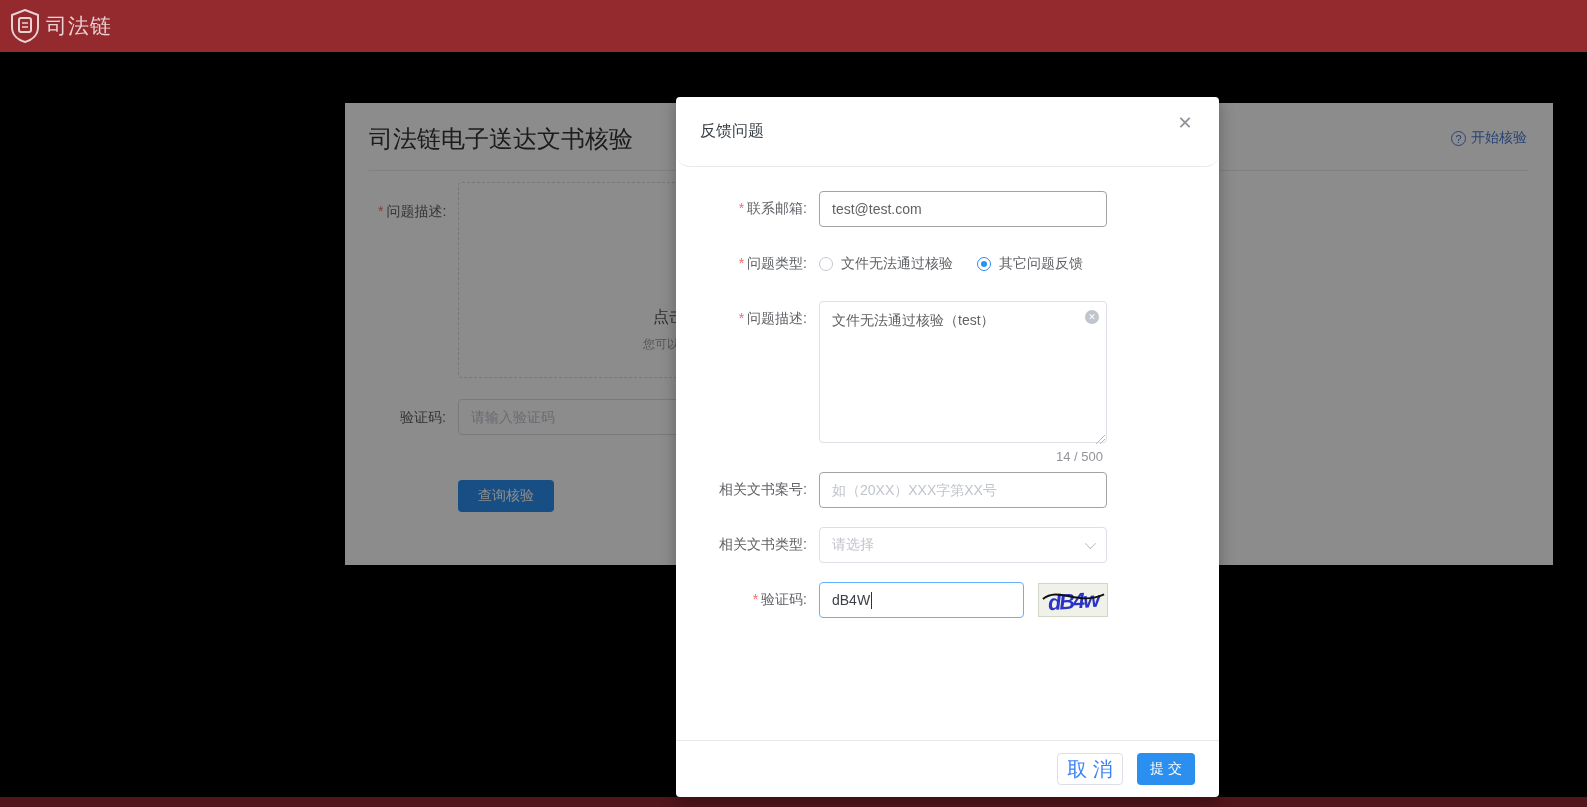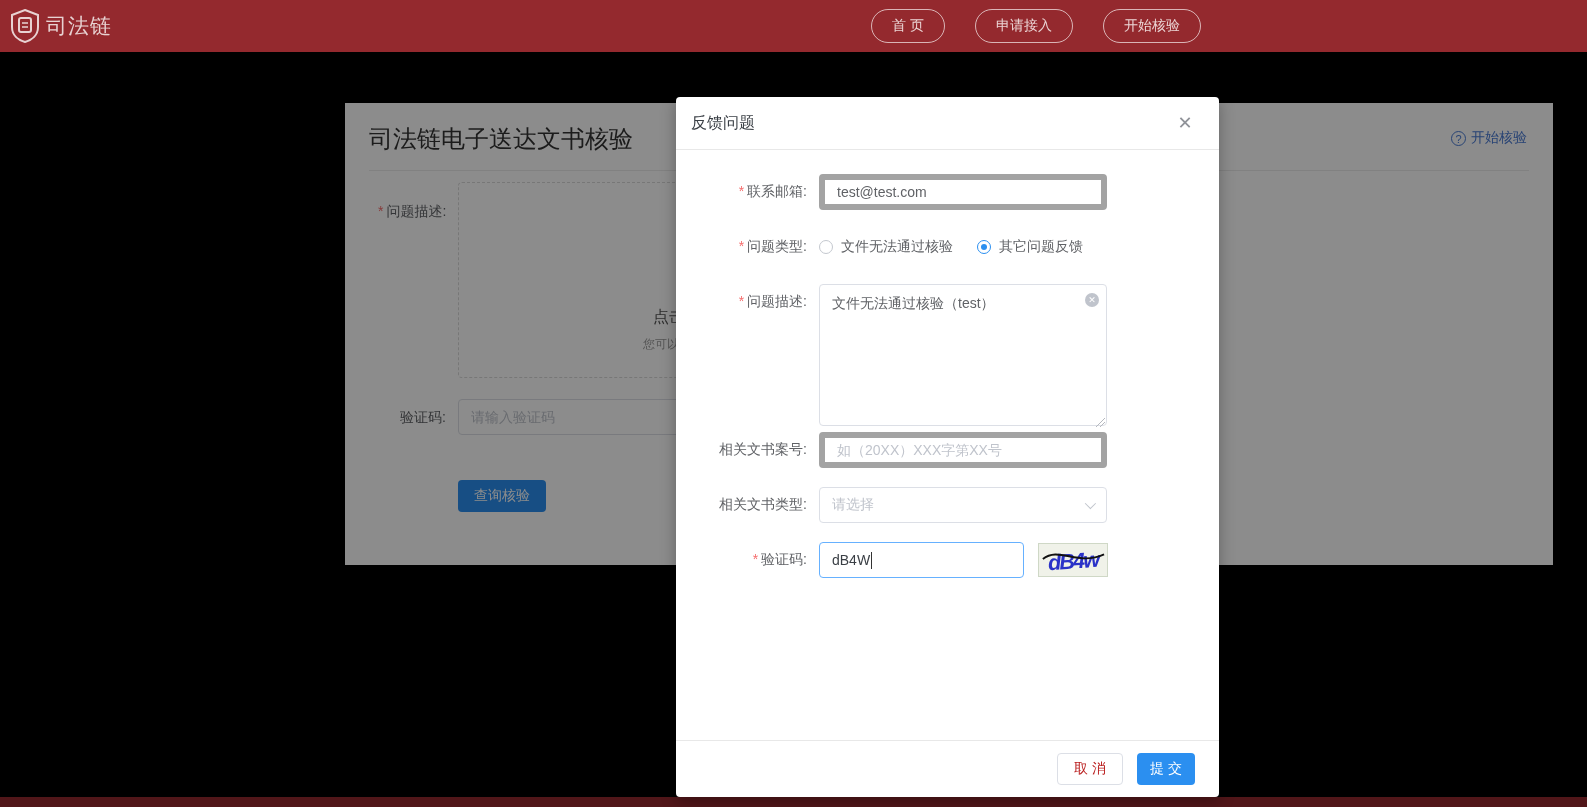--- a/index.html
+++ b/index.html
@@ -19,36 +19,36 @@
   .card-divider { position:absolute; left:24px; right:24px; top:67px; height:1px; background:#ececec; }
   .faq-link { position:absolute; right:26px; top:26px; color:#4a7bd4; font-size:14px; display:flex; align-items:center; gap:5px; cursor:pointer; }
   .faq-icon { width:15px; height:15px; border:1px solid #4a7bd4; border-radius:50%; font-size:11px; line-height:14px; text-align:center; display:inline-block; }
   .bg-label { position:absolute; font-size:14px; color:#606266; }
   .req { color:#f56c6c; margin-right:3px; }
   .upload-zone { position:absolute; left:113px; top:79px; width:438px; height:196px; border:1px dashed #d9d9d9; border-radius:4px; }
   .uz-main { position:absolute; left:0; right:-160px; top:124px; text-align:center; font-size:16px; color:#555; white-space:nowrap; }
   .uz-sub { position:absolute; left:0; right:-160px; top:153px; text-align:center; font-size:12px; color:#999; white-space:nowrap; }
   .bg-captcha-input { position:absolute; left:113px; top:296px; width:300px; height:36px; border:1px solid #dcdfe6; border-radius:4px; background:#fff; font-size:14px; color:#606266; padding:0 12px; }
   .bg-captcha-input::placeholder { color:#c0c4cc; }
-  .bg-query-btn { position:absolute; left:113px; top:377px; width:88px; height:32px; background:#2b8ff0; color:#fff; border:none; border-radius:4px; font-size:14px; cursor:pointer; }
+  .bg-query-btn { position:absolute; left:113px; top:377px; width:96px; height:32px; background:#2b8ff0; color:#fff; border:none; border-radius:4px; font-size:14px; cursor:pointer; }
 
   .page-footer-bar { position:absolute; left:0; top:797px; width:1587px; height:10px; background:#94292e; }
 
   
   .overlay { position:absolute; left:0; top:52px; width:1587px; height:755px; background:rgba(0,0,0,0.45); z-index:40; }
 
   
   .modal { position:absolute; left:676px; top:97px; width:543px; height:700px; background:#fff; border-radius:4px; box-shadow:0 4px 16px rgba(0,0,0,.3); z-index:50; }
-  .modal-header { position:relative; height:53px; padding:0 15px; display:flex; align-items:center; border-bottom:1px solid #e8e8e8; }
+  .modal-header { position:relative; height:70px; padding:0 24px; display:flex; align-items:center; border-bottom:1px solid #e8e8e8;border-radius:14px; }
   .modal-title { font-size:16px; color:#3a3f45; }
   .modal-close { position:absolute; right:22px; top:14px; width:24px; height:24px; font-size:18px; color:#909399; text-align:center; line-height:24px; cursor:pointer; }
   .modal-body { padding:24px 24px 0 24px; }
   .frow { display:flex; align-items:center; margin-bottom:19px; }
   .flabel { width:107px; min-width:107px; text-align:right; margin-right:12px; font-size:14px; color:#606266; }
-  .tinput { width:288px; height:36px; border:6px solid #a3a3a3; border-radius:4px; padding:0 12px; font-size:14px; color:#606266; background:#fff; }
+  .tinput { width:288px; height:36px; border:1px solid #a3a3a3; border-radius:4px; padding:0 12px; font-size:14px; color:#606266; background:#fff; }
   .tinput::placeholder { color:#c0c4cc; }
   .radio-group { display:flex; align-items:center; gap:24px; height:36px; }
   .radio { display:flex; align-items:center; gap:8px; font-size:14px; color:#606266; cursor:pointer; }
   .rdot { width:14px; height:14px; border:1px solid #c4c8cf; border-radius:50%; background:#fff; position:relative; }
   .radio.checked .rdot { border-color:#2b8ff0; }
   .radio.checked .rdot::after { content:""; position:absolute; left:3px; top:3px; width:6px; height:6px; border-radius:50%; background:#2b8ff0; }
   .frow.top { align-items:flex-start; margin-bottom:2px; }
   .frow.top .flabel { padding-top:9px; }
   .ta-wrap { position:relative; }
   .ta { width:288px; height:142px; border:1px solid #dcdfe6; border-radius:4px; padding:8px 26px 8px 12px; font-size:14px; color:#606266; resize:none; font-family:"Liberation Sans","DejaVu Sans",sans-serif; line-height:20px; }
@@ -58,39 +58,34 @@
   .counter-row { display:flex; margin-bottom:8px; }
   .counter-spacer { width:115px; min-width:115px; }
   .counter { width:288px; text-align:right; font-size:13px; color:#909399; }
   .upload-btn { height:33px; padding:0 15px; border:1px solid #dcdfe6; border-radius:4px; background:#fff; font-size:14px; color:#606266; display:flex; align-items:center; gap:7px; cursor:pointer; }
   .sel { position:relative; width:288px; height:36px; border:1px solid #dcdfe6; border-radius:4px; background:#fff; display:flex; align-items:center; padding:8px 12px; font-size:14px; color:#c0c4cc; cursor:pointer; }
   .sel-arrow { position:absolute; right:13px; top:13px; width:8px; height:8px; border-right:1.5px solid #c0c4cc; border-bottom:1.5px solid #c0c4cc; transform:rotate(45deg) translateY(-2px); }
   .cap-input { width:205px; height:36px; border:1px solid #66b1ff; border-radius:4px; padding:0 12px; font-size:14px; color:#3a3f45; display:flex; align-items:center; background:#fff; }
   .caret { display:inline-block; width:1px; height:17px; background:#333; margin-left:1px; }
   .cap-img { width:70px; height:34px; margin-left:14px; border:1px solid #cfd8c6; background:#f0f2e9; cursor:pointer; display:block; }
   .modal-footer { position:absolute; left:0; bottom:0; width:100%; height:57px; border-top:1px solid #e8e8e8; display:flex; align-items:center; justify-content:flex-end; gap:14px; padding-right:24px; }
-  .btn-cancel { width:66px; height:32px; background:#fff; border:1px solid #dcdfe6; border-radius:4px; font-size:14px; color:#b91c1c; cursor:pointer; }
+  .btn-cancel { width:66px; height:32px; background:#fff; border:1px solid #dcdfe6; border-radius:4px; font-size:20px; color:#3b82f6; cursor:pointer; }
   .btn-submit { width:58px; height:32px; background:#2b8ff0; border:none; border-radius:4px; font-size:14px; color:#fff; cursor:pointer; }
 </style>
 </head>
 <body>
 
 <div class="app-header">
   <div class="brand">
     <svg width="30" height="34" viewBox="0 0 30 34">
       <path d="M15 1 L28 6 V18 C28 26 22 31 15 33 C8 31 2 26 2 18 V6 Z" fill="none" stroke="#e8d2d2" stroke-width="2"></path>
       <rect x="9" y="9" width="12" height="14" rx="2" fill="none" stroke="#e8d2d2" stroke-width="2"></rect>
       <path d="M12 14 h6 M12 18 h6" stroke="#e8d2d2" stroke-width="1.6"></path>
     </svg>
     <span class="brand-text">司法链</span>
-  </div>
-  <div class="nav">
-    <div class="nav-pill">首 页</div>
-    <div class="nav-pill">申请接入</div>
-    <div class="nav-pill">开始核验</div>
   </div>
 </div>
 
 <div class="page">
   <div class="card">
     <div class="card-title">司法链电子送达文书核验</div>
     <div class="faq-link">
       <span class="faq-icon">?</span>
       <span>开始核验</span>
     </div>
@@ -145,20 +140,24 @@
 
     <div class="frow top">
       <div class="flabel"><span class="req">*</span><span>问题描述:</span></div>
       <div class="ta-wrap">
         <textarea class="ta" style="">文件无法通过核验（test）</textarea>
         <span class="ta-clear">✕</span>
         <span class="ta-resize"></span>
       </div>
     </div>
 
+    <div class="counter-row">
+      <div class="counter-spacer"></div>
+      <div class="counter">14 / 500</div>
+    </div>
 
 
     <div class="frow">
       <div class="flabel">相关文书案号:</div>
       <input class="tinput" placeholder="如（20XX）XXX字第XX号" style="">
     </div>
 
     <div class="frow">
       <div class="flabel">相关文书类型:</div>
       <div class="sel">

